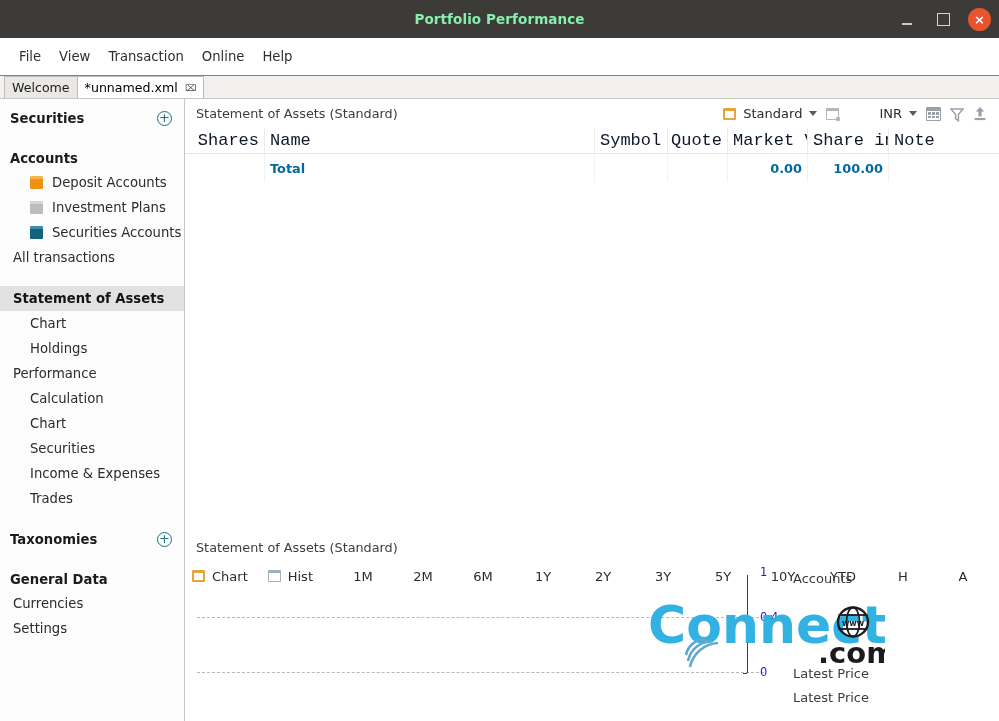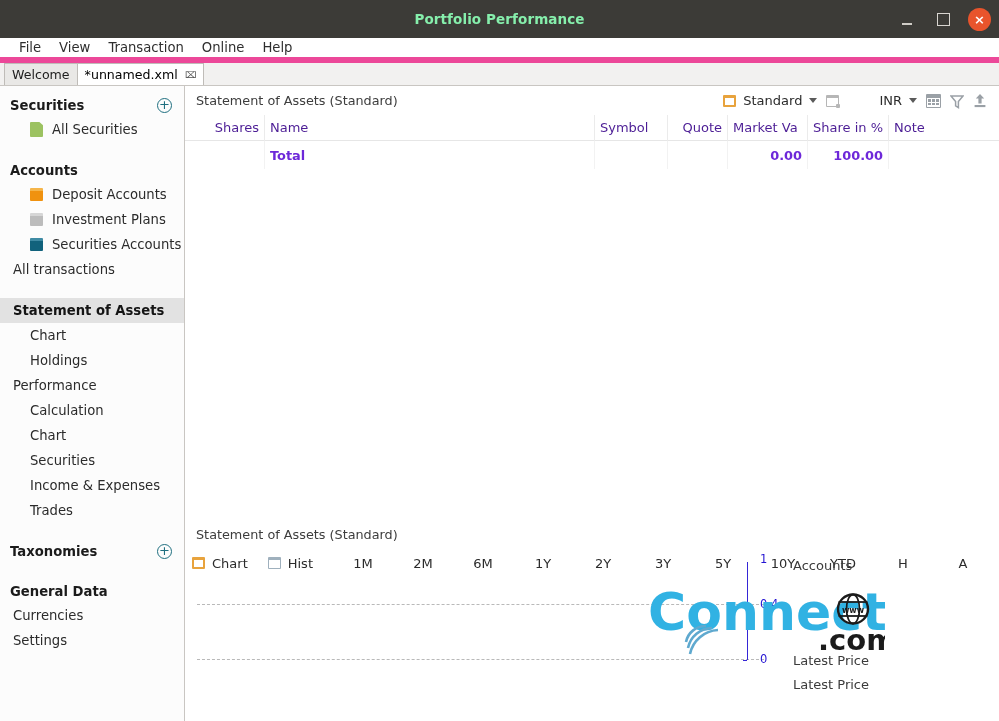--- a/index.html
+++ b/index.html
@@ -39,23 +39,23 @@
   }
   .wc-close {
     width: 23px; height: 23px; border-radius: 50%;
     background: #e8542c; color: #ffffff;
     font-size: 13px; font-weight: bold; line-height: 1;
     display: flex; align-items: center; justify-content: center;
   }
 
   
   #menubar {
-    height: 25px; background: #ffffff;
+    height: 38px; background: #ffffff;
     display: flex; align-items: center; padding-left: 10px;
-    border-bottom: 6px solid #ec4899;
+    border-bottom: 1px solid #ec4899;
   }
   .menu-item {
     font-size: 13.2px; color: #2e2e2e; padding: 2px 9px;
     cursor: default; white-space: nowrap;
   }
 
   
   #tabstrip {
     height: 23px; background: #f2f1f0;
     border-bottom: 1px solid #c9c6c2;
@@ -165,28 +165,28 @@
   }
   .ico-export { width: 14px; height: 15px; cursor: pointer; }
 
   
   .tbl { width: 100%; }
   .tbl-head {
     display: flex; height: 26px; align-items: center;
     border-bottom: 1px solid #e6e6e6;
   }
   .tbl-head .th {
-    font-size: 13px; color: #4c1d95;
+    font-size: 17px; color: #0f172a;
     border-right: 1px solid #ebebeb; height: 26px;
     display: flex; align-items: center; padding: 0 5px;
-    overflow: hidden; white-space: nowrap;
+    overflow: hidden; white-space: nowrap; font-family: Liberation Mono, monospace;
   }
   .tbl-row { display: flex; height: 28px; align-items: center; }
   .tbl-row .td {
-    font-size: 12.9px; color: #6d28d9; font-weight: bold;
+    font-size: 12.9px; color: #0369a1; font-weight: bold;
     height: 28px; display: flex; align-items: center; padding: 0 5px;
     border-right: 1px solid #f2f2f2; white-space: nowrap;
   }
   .c-shares { width: 80px; justify-content: flex-end; }
   .c-name   { width: 330px; text-align: center; }
   .c-symbol { width: 73px; }
   .c-quote  { width: 60px; justify-content: flex-end; text-align: center; }
   .c-mval   { width: 80px; justify-content: flex-end; }
   .c-share  { width: 81px; justify-content: flex-end; }
   .c-note   { width: 100px; border-right: none !important; }
@@ -267,24 +267,20 @@
   </div>
 </div>
 
 <div id="body">
 
   <div id="sidebar">
 
     <div class="sb-head">
       <span>Securities</span>
       <span class="sb-plus">+</span>
-    </div>
-    <div class="sb-item indent-1">
-      <span class="sb-ico ico-doc"></span>
-      <span>All Securities</span>
     </div>
 
     <div class="sb-gap"></div>
 
     <div class="sb-head">
       <span>Accounts</span>
     </div>
     <div class="sb-item indent-1">
       <span class="sb-ico ico-sq-orange"></span>
       <span>Deposit Accounts</span>

